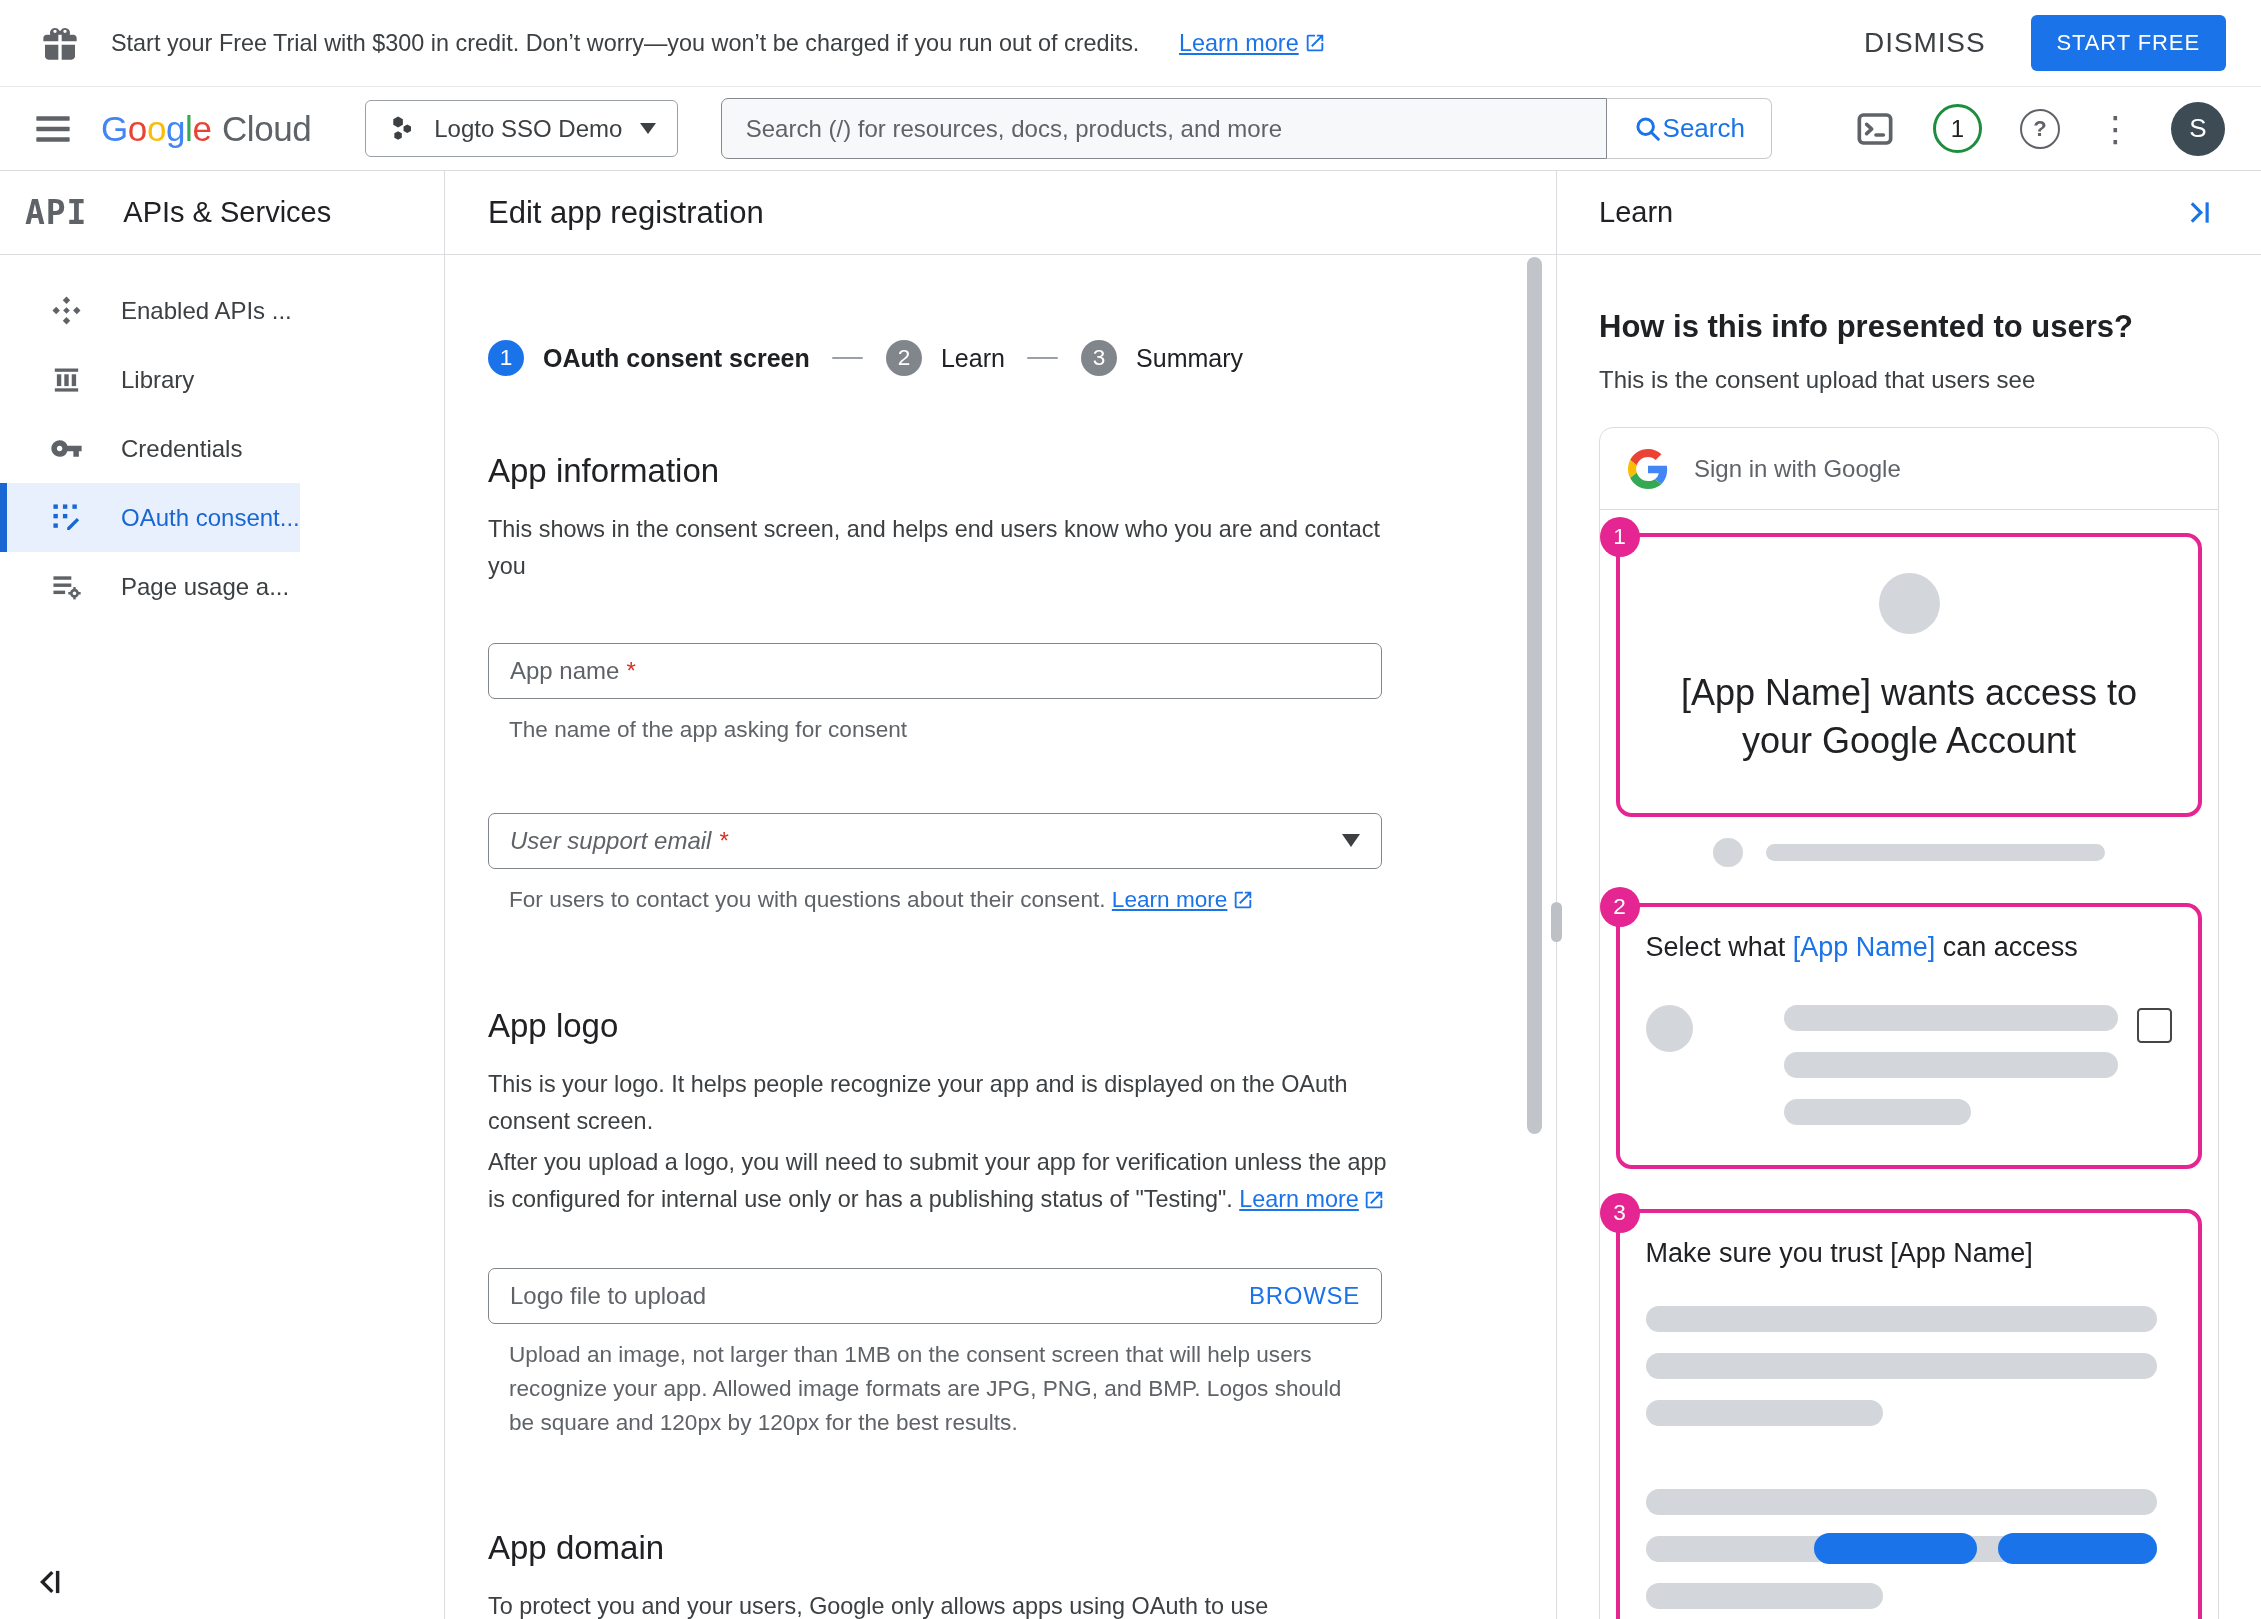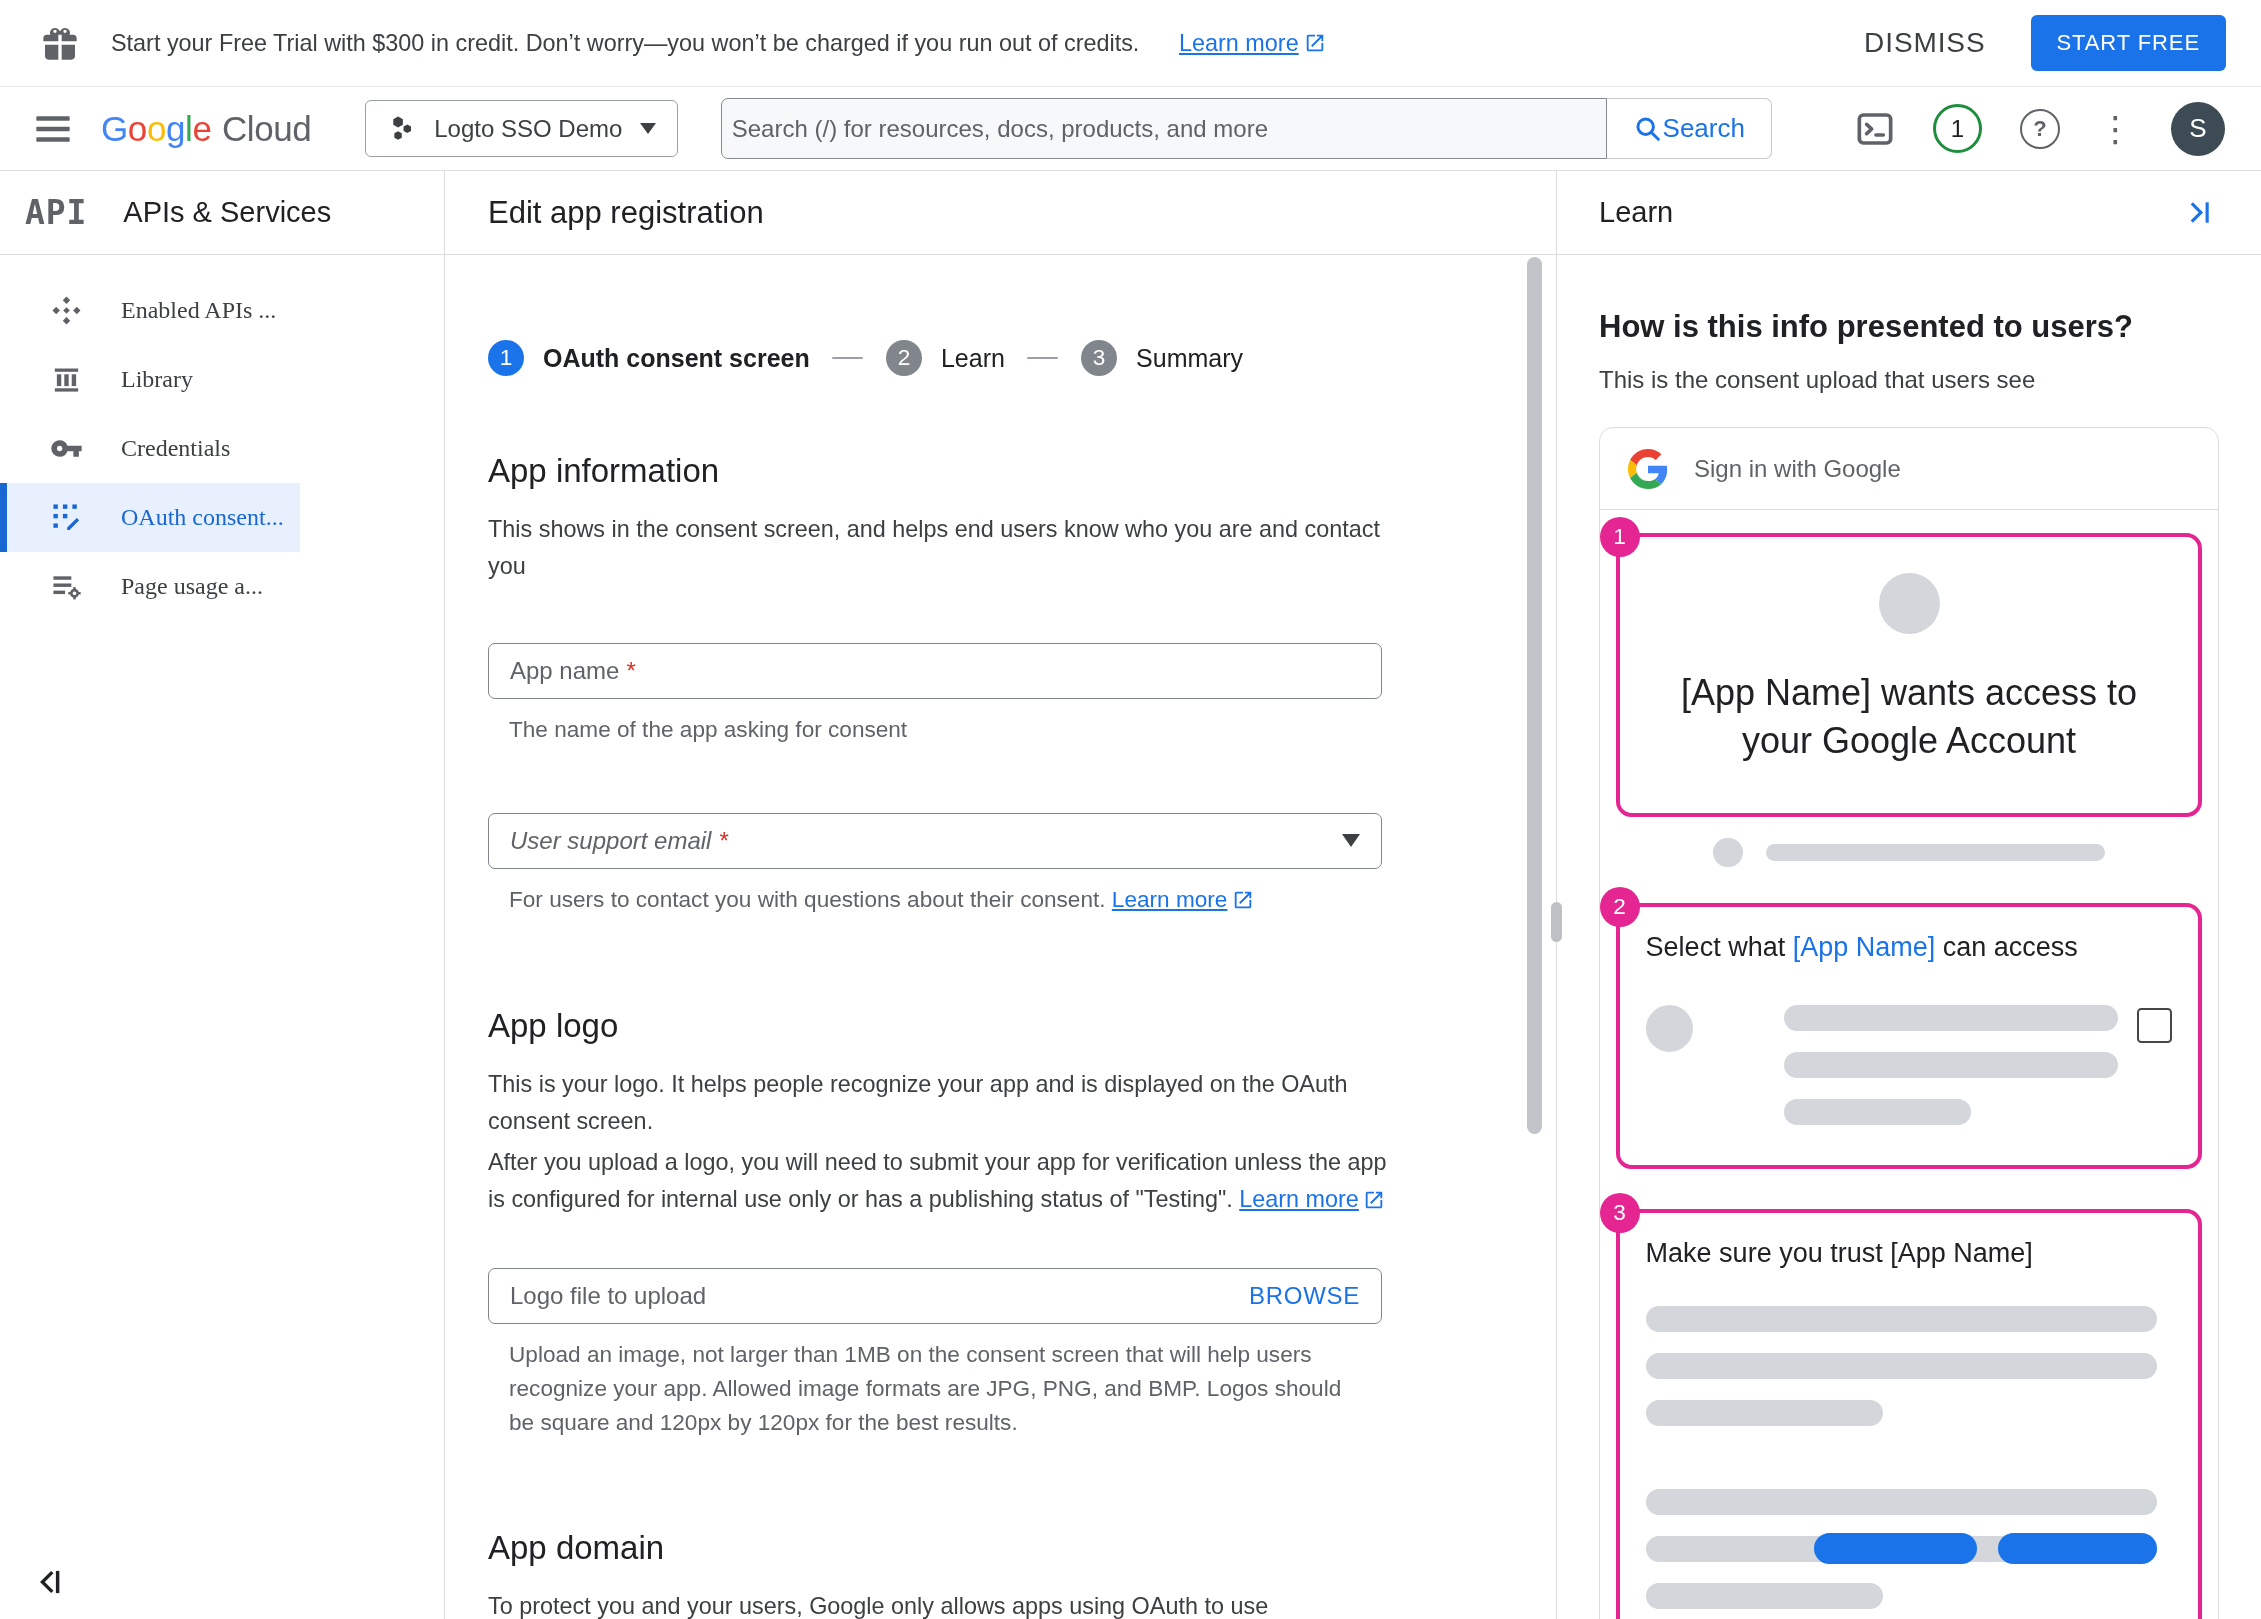--- a/index.html
+++ b/index.html
@@ -32,21 +32,21 @@
   .gc-logo { display:flex; align-items:baseline; font-size:35px; letter-spacing:-0.4px; cursor:pointer; }
   .gc-logo .cl-b { color:#4285F4; } .gc-logo .cl-r { color:#EA4335; }
   .gc-logo .cl-y { color:#FBBC05; } .gc-logo .cl-g { color:#34A853; }
   .gc-cloud { color:#5f6368; margin-left:10.4px; }
   .project-btn { margin-left:54px; height:57px; display:flex; align-items:center; gap:17.4px;
     border:1.7px solid #9aa0a6; border-radius:6px; padding:0 21px; cursor:pointer; background:#fff; }
   .project-name { font-size:24px; color:#3c4043; }
   .caret { width:0; height:0; border-left:8.7px solid transparent; border-right:8.7px solid transparent;
     border-top:11.3px solid #3c4043; }
   .search-wrap { flex:1; display:flex; height:61px; margin:0 45px 0 43px; }
-  .search-field { flex:1; display:flex; align-items:center; padding:0 10px;
+  .search-field { flex:1; display:flex; align-items:center; padding:0 24px;
     background:#f6f8f9; border:1.7px solid #848a90; border-right:0.9px solid #848a90;
     border-radius:7px 0 0 7px; cursor:text; }
   .search-placeholder { font-size:24px; color:#5f6368; }
   .search-btn { width:165px; display:flex; align-items:center; justify-content:center; 
     background:#fff; border:1.7px solid #c6cacd; border-left:none; border-radius:0 7px 7px 0;
     color:#1a73e8; font-size:26px; font-weight:500; cursor:pointer; }
   .header-actions { display:flex; align-items:center; gap:38px; margin-left:38px; }
   .shell-icon { width:40px; height:40px; cursor:pointer; }
   .notif-badge { width:49px; height:49px; border:3px solid #1e8e3e; border-radius:50%;
     display:flex; align-items:center; justify-content:center; font-size:24px; color:#202124; cursor:pointer; }
@@ -59,21 +59,21 @@
   
   .content { display:flex; height:1448px; }
 
   
   .sidebar { width:445px; flex-shrink:0; border-right:0.9px solid #dadce0; position:relative; background:#fff; }
   .side-head { height:84px; display:flex; align-items:center; gap:36px; padding-left:25px;
     border-bottom:0.9px solid #dadce0; }
   .api-glyph { font-family:"DejaVu Sans Mono","Liberation Mono",monospace; font-size:33px;
     font-weight:700; color:#5f6368; letter-spacing:0.9px; }
   .side-title { font-size:29px; color:#202124; }
-  .side-nav { margin-top:21px;font-family:Liberation Serif, serif; }
+  .side-nav { margin-top:21px; }
   .side-item { width:300px; height:69px; display:flex; align-items:center; gap:38px;
     padding-left:50px; font-size:24px; color:#3c4043; position:relative; cursor:pointer; }
   .side-item .icon-wrap { color:#5f6368; width:33px; height:33px; flex-shrink:0; }
   .side-item svg { fill:currentColor; width:33px; height:33px; }
   .side-item.selected { background:#e8f0fe; color:#1967d2; }
   .side-item.selected .icon-wrap { color:#1967d2; }
   .side-item.selected::before { content:""; position:absolute; left:0; top:0; bottom:0;
     width:7px; background:#1967d2; }
   .side-collapse { position:absolute; left:31px; bottom:19px; width:36px; height:36px; cursor:pointer; }
 

